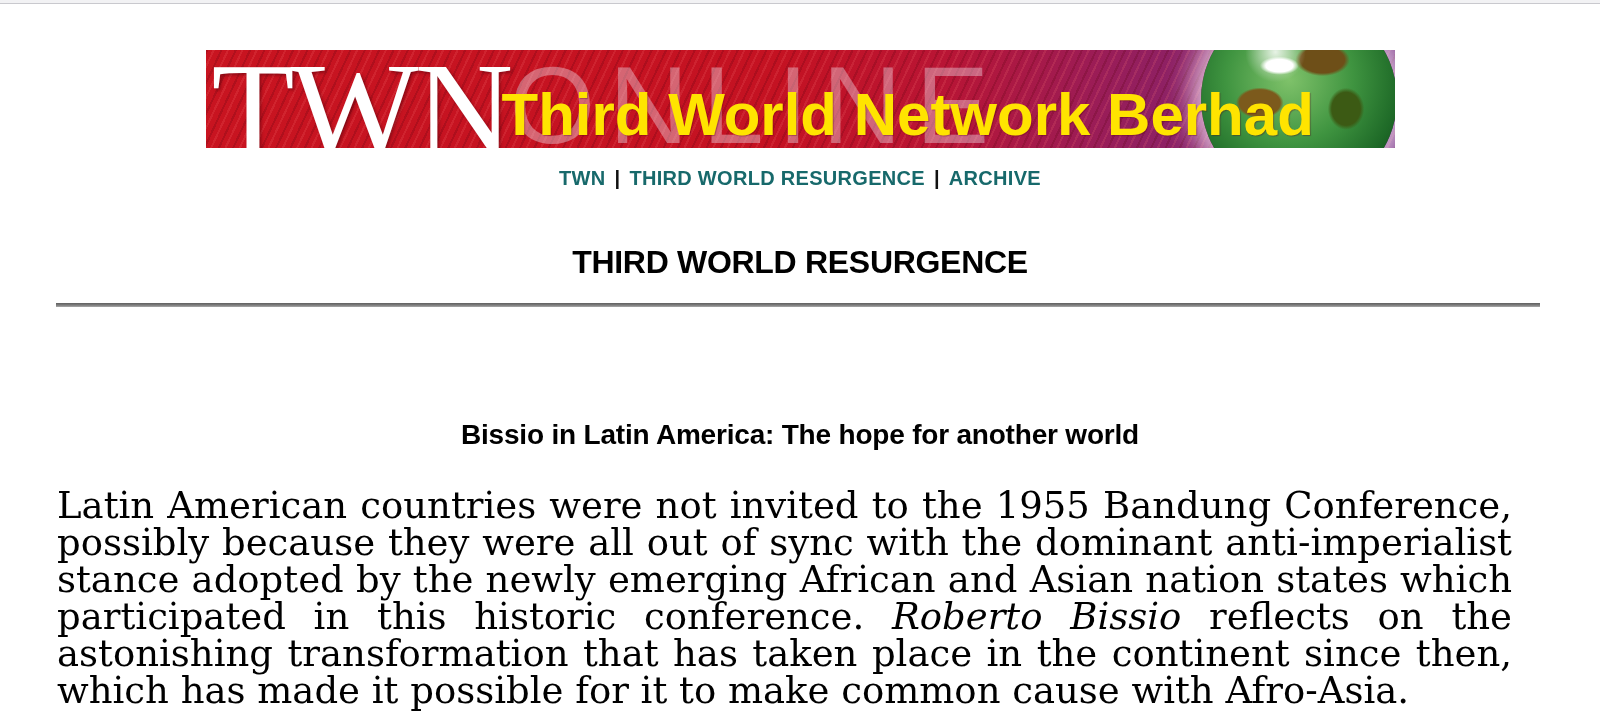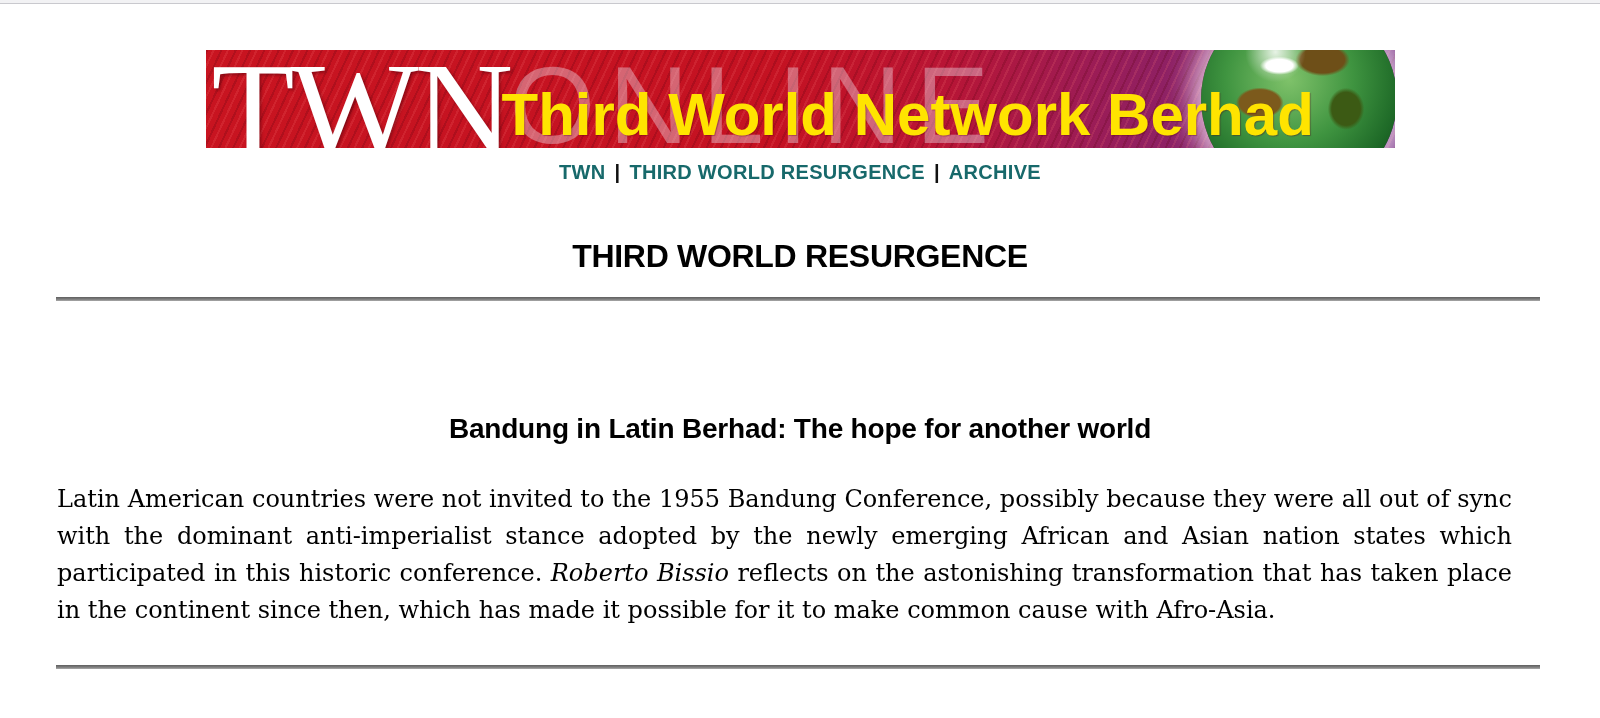--- a/index.html
+++ b/index.html
@@ -87,21 +87,21 @@
       radial-gradient(circle at 38% 26%, rgba(255,255,255,0.85) 0%, rgba(255,255,255,0) 16%),
       radial-gradient(ellipse 34px 22px at 30% 52%, #7c5a1c 0%, #7c5a1c 60%, rgba(0,0,0,0) 70%),
       radial-gradient(ellipse 40px 24px at 62% 30%, #6e4f18 0%, #6e4f18 55%, rgba(0,0,0,0) 68%),
       radial-gradient(ellipse 26px 30px at 74% 55%, #3c5a14 0%, #3c5a14 55%, rgba(0,0,0,0) 70%),
       radial-gradient(ellipse 30px 14px at 40% 33%, #ffffff 0%, #ffffff 45%, rgba(255,255,255,0) 65%),
       radial-gradient(circle at 45% 40%, #7fc26a 0%, #3f9440 40%, #1f6b28 68%, #0c3d14 92%, #072a0e 100%);
   }
   
   .nav {
     text-align: center;
-    margin-top: 13px;
+    margin-top: 19px;
     font-size: 20px;
     font-weight: bold;
     letter-spacing: 0.3px;
   }
   .nav-link {
     color: #17696b;
     text-decoration: none;
     cursor: pointer;
   }
   .nav-sep {
@@ -127,21 +127,21 @@
     margin-top: 112px;
     text-align: center;
     font-size: 28px;
     font-weight: bold;
     letter-spacing: -0.2px;
   }
   
   .intro {
     margin: 36px 88px 0 57px;
     font-family: "DejaVu Serif", serif;
-    font-size: 24px;
+    font-size: 37px;
     line-height: 37px;
     text-align: justify;
     color: #000000;
   }
   .intro em {
     font-style: italic;
   }
   .rule-bottom {
     margin-top: 36px;
   }
@@ -157,17 +157,17 @@
   <span class="banner-orgname">Third World Network Berhad</span>
   <span class="banner-globe"></span>
 </div>
 
 <div class="nav"><a class="nav-link">TWN</a><span class="nav-sep">|</span><a class="nav-link">THIRD WORLD RESURGENCE</a><span class="nav-sep">|</span><a class="nav-link">ARCHIVE</a></div>
 
 <div class="section-heading">THIRD WORLD RESURGENCE</div>
 
 <hr class="rule">
 
-<div class="article-title">Bandung in Latin Berhad: The hope for another world</div>
+<div class="article-title">Bissio in Latin America: The hope for another world</div>
 
 <p class="intro"><span>Latin American countries were not invited to the 1955 Bandung Conference, possibly because they were all out of sync with the dominant anti-imperialist stance adopted by the newly emerging African and Asian nation states which participated in this historic conference. </span><em>Roberto Bissio</em><span> reflects on the astonishing transformation that has taken place in the continent since then, which has made it possible for it to make common cause with Afro-Asia.</span></p>
 
 <hr class="rule rule-bottom">
 
 </body></html>

